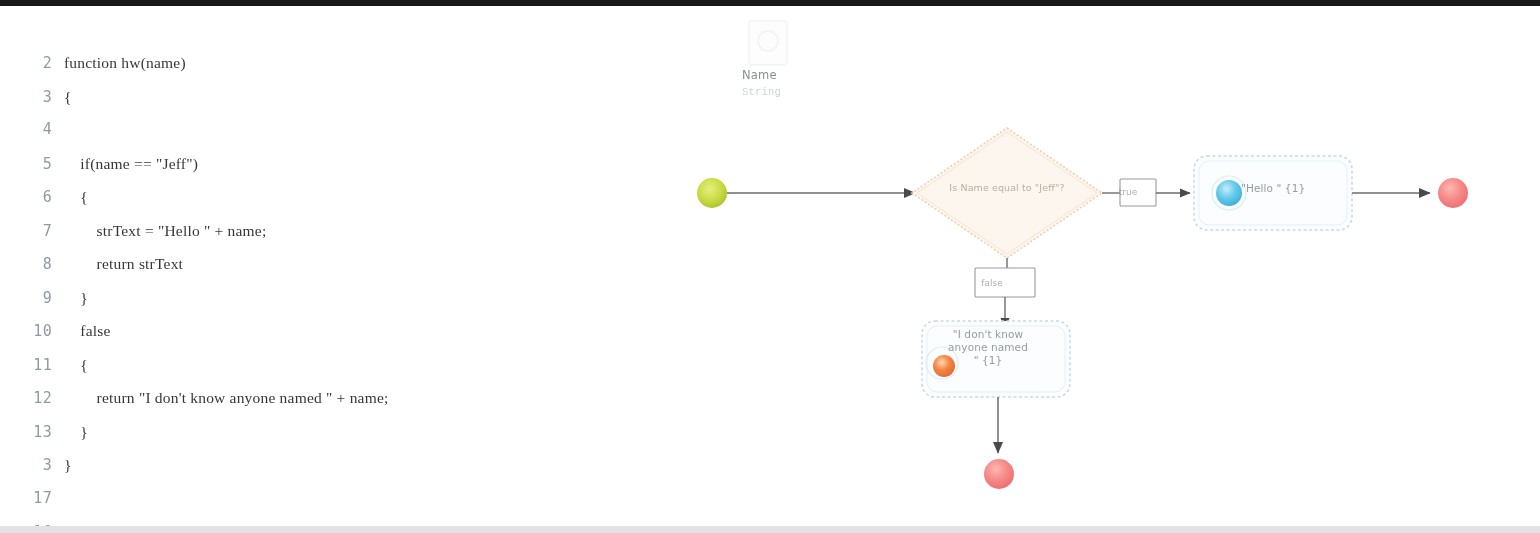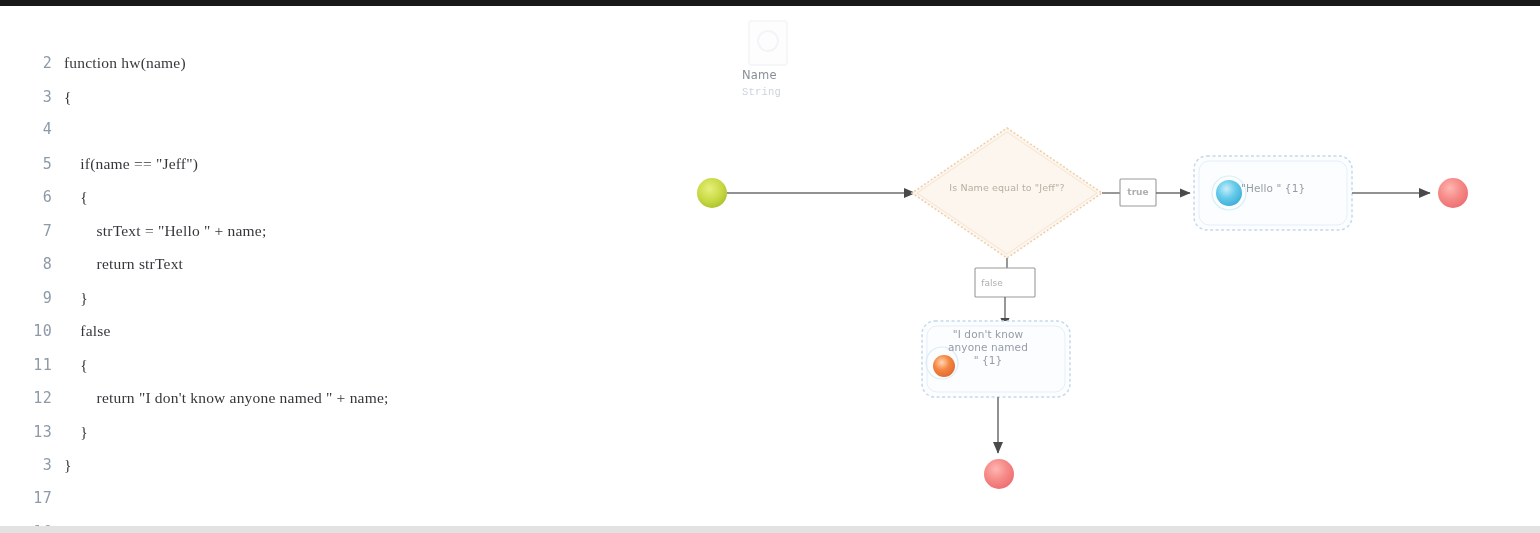--- a/index.html
+++ b/index.html
@@ -147,21 +147,21 @@
   
   .edge-label {
     position: absolute;
     font-family: "DejaVu Sans", sans-serif;
     font-size: 9px;
     color: #8c8c8c;
     opacity: 0.7;
     text-align: center;
     line-height: 1;
   }
-  #label-true { left: 428px; top: 182px; width: 40px; font-weight: bold; }
+  #label-true { left: 418px; top: 182px; width: 40px; }
   #label-false { left: 282px; top: 273px; width: 40px; text-align: center; }
 
   
   .node-text {
     position: absolute;
     font-family: "DejaVu Sans", sans-serif;
     font-size: 10.5px;
     color: #6f7683;
     opacity: 0.72;
     letter-spacing: 0.1px;

